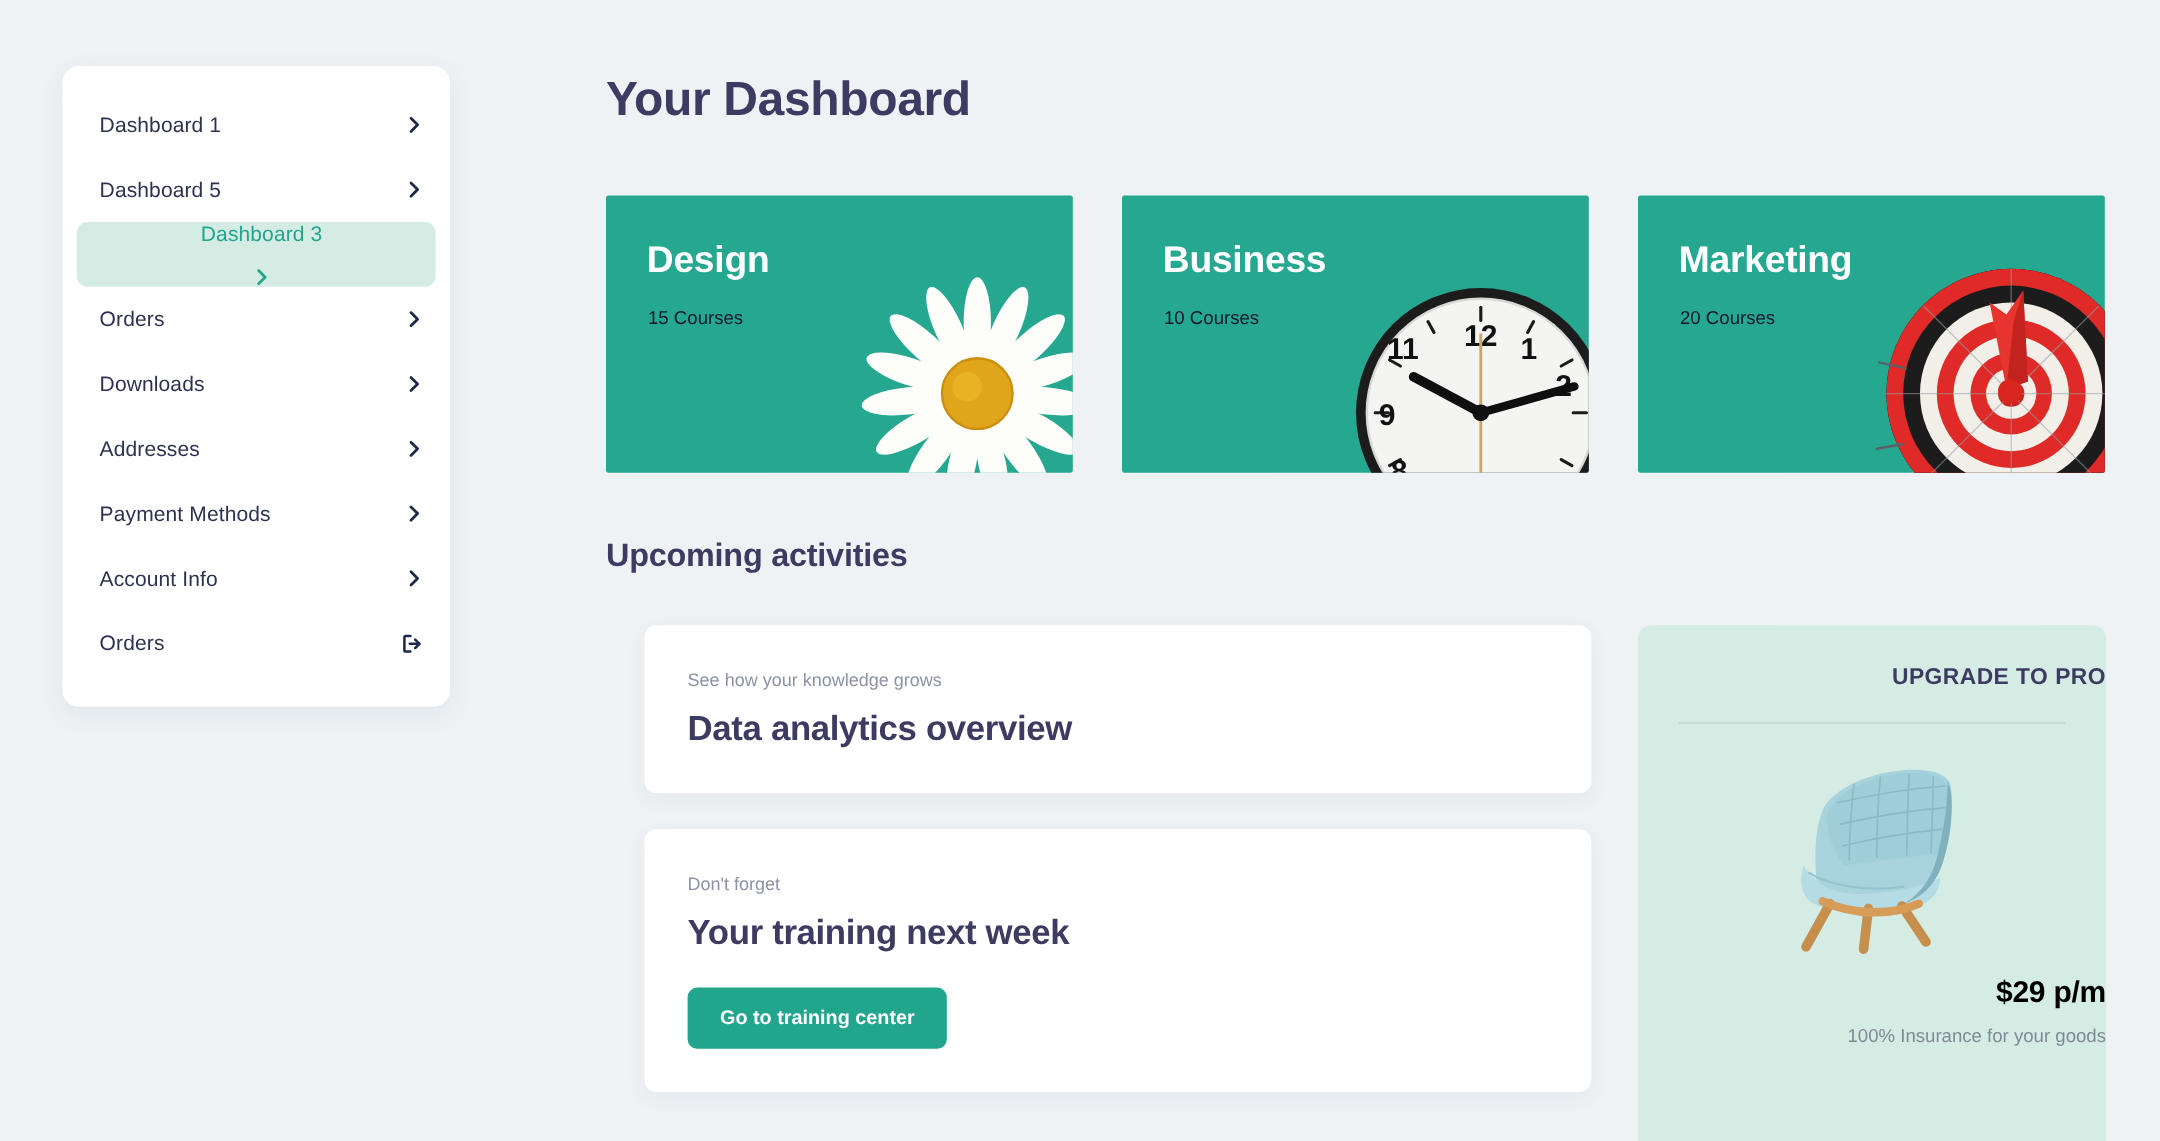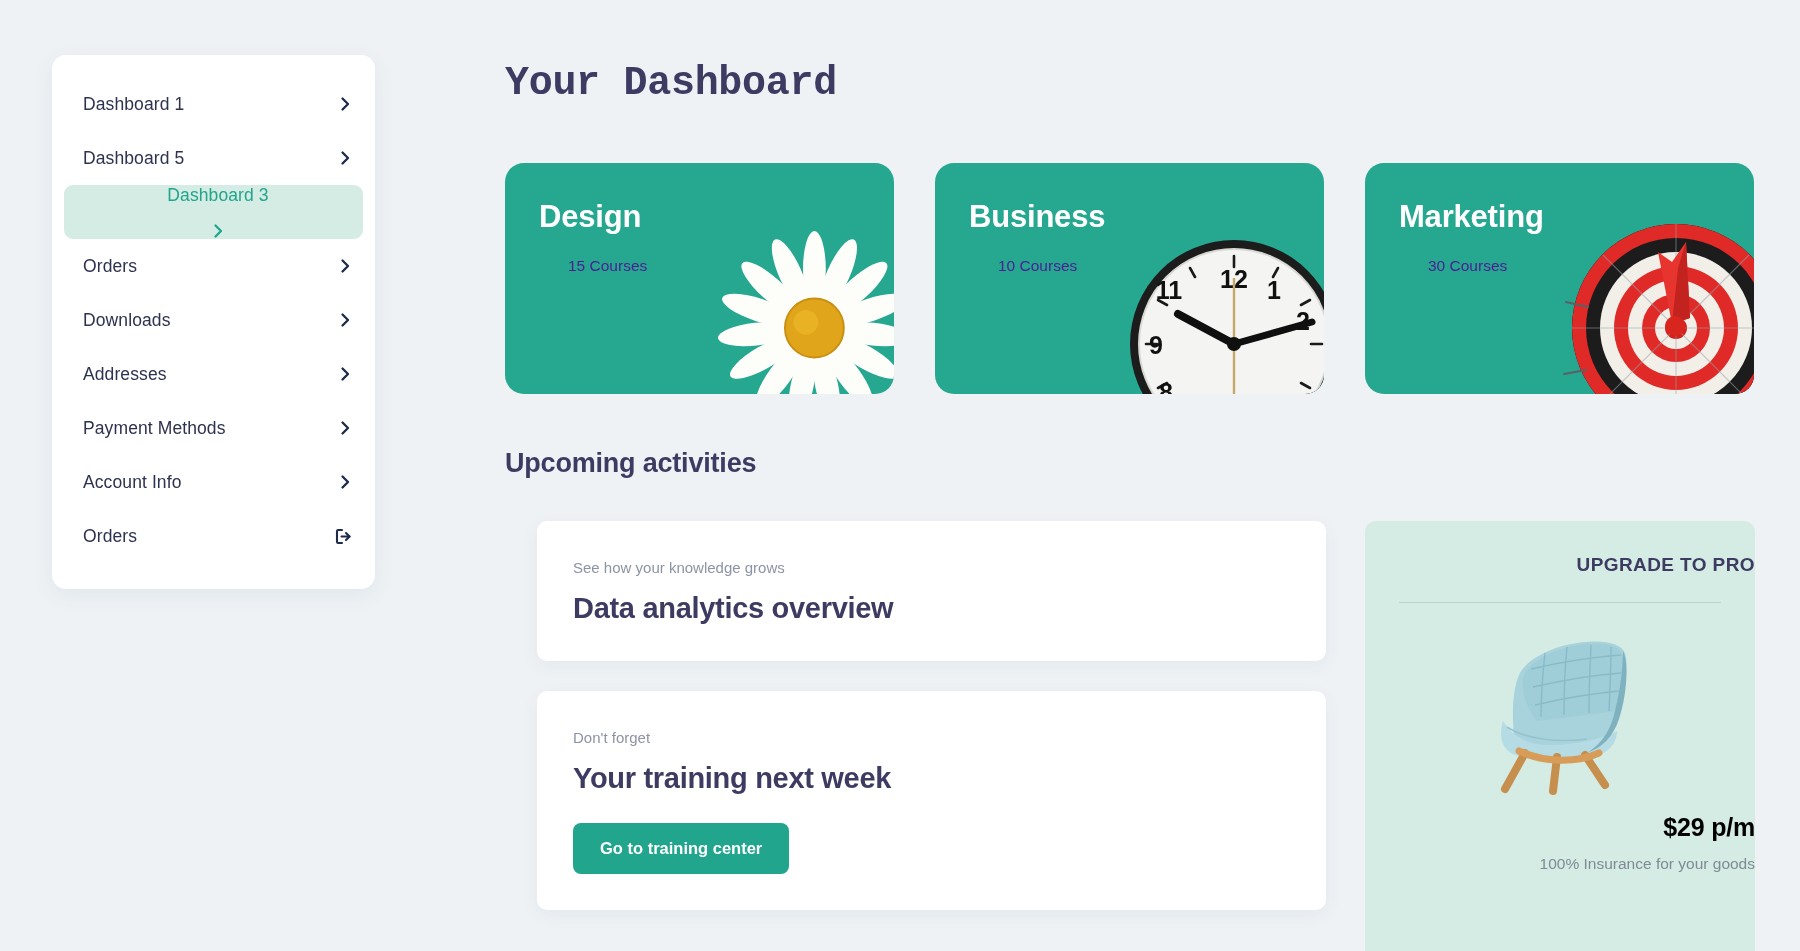--- a/index.html
+++ b/index.html
@@ -71,40 +71,39 @@
   }
 
   .page-title {
     position: absolute;
     left: 0;
     top: 61px;
     font-size: 40px;
     font-weight: bold;
     color: #3d3b62;
     letter-spacing: -0.3px;
-    font-family: Liberation Mono, monospace;
   }
 
   
   .course-row {
     position: absolute;
     left: 0;
     top: 163px;
     width: 1250px;
     height: 231px;
     display: flex;
     gap: 41px;
   }
 
   .course-card {
     position: relative;
     width: 389px;
     height: 231px;
     background: #26a78f;
-    border-radius: 19px;
+    border-radius: 2px;
     overflow: hidden;
     cursor: pointer;
     flex: none;
   }
 
   .course-title {
     position: absolute;
     left: 34px;
     top: 36px;
     font-size: 31px;
@@ -112,23 +111,22 @@
     color: #ffffff;
     letter-spacing: -0.2px;
     z-index: 3;
   }
 
   .course-count {
     position: absolute;
     left: 35px;
     top: 94px;
     font-size: 15.5px;
-    color: #4c1d95;
+    color: #0f172a;
     z-index: 3;
-    margin-left: 28px;
   }
 
   .course-art {
     position: absolute;
     right: 0;
     bottom: 0;
     z-index: 1;
     pointer-events: none;
   }
 
@@ -402,21 +400,21 @@
           </g>
           <line x1="118" y1="118" x2="62" y2="88" stroke="#0f0f0f" stroke-width="8" stroke-linecap="round"></line>
           <line x1="118" y1="118" x2="196" y2="96" stroke="#0f0f0f" stroke-width="7" stroke-linecap="round"></line>
           <line x1="118" y1="52" x2="118" y2="178" stroke="#c6a86a" stroke-width="2.4"></line>
           <circle cx="118" cy="118" r="7" fill="#101010"></circle>
         </svg>
       </div>
 
       <div class="course-card">
         <div class="course-title">Marketing</div>
-        <div class="course-count">30 Courses</div>
+        <div class="course-count">20 Courses</div>
         <svg class="course-art art-dart" viewBox="0 0 230 230">
           <circle cx="122" cy="122" r="104" fill="#e8module"></circle>
           <circle cx="122" cy="122" r="104" fill="#e02a28"></circle>
           <circle cx="122" cy="122" r="90" fill="#1c1c1c"></circle>
           <circle cx="122" cy="122" r="76" fill="#f2efe9"></circle>
           <circle cx="122" cy="122" r="62" fill="#e02a28"></circle>
           <circle cx="122" cy="122" r="48" fill="#f2efe9"></circle>
           <circle cx="122" cy="122" r="34" fill="#e02a28"></circle>
           <circle cx="122" cy="122" r="21" fill="#f2efe9"></circle>
           <circle cx="122" cy="122" r="11" fill="#d2201f"></circle>

